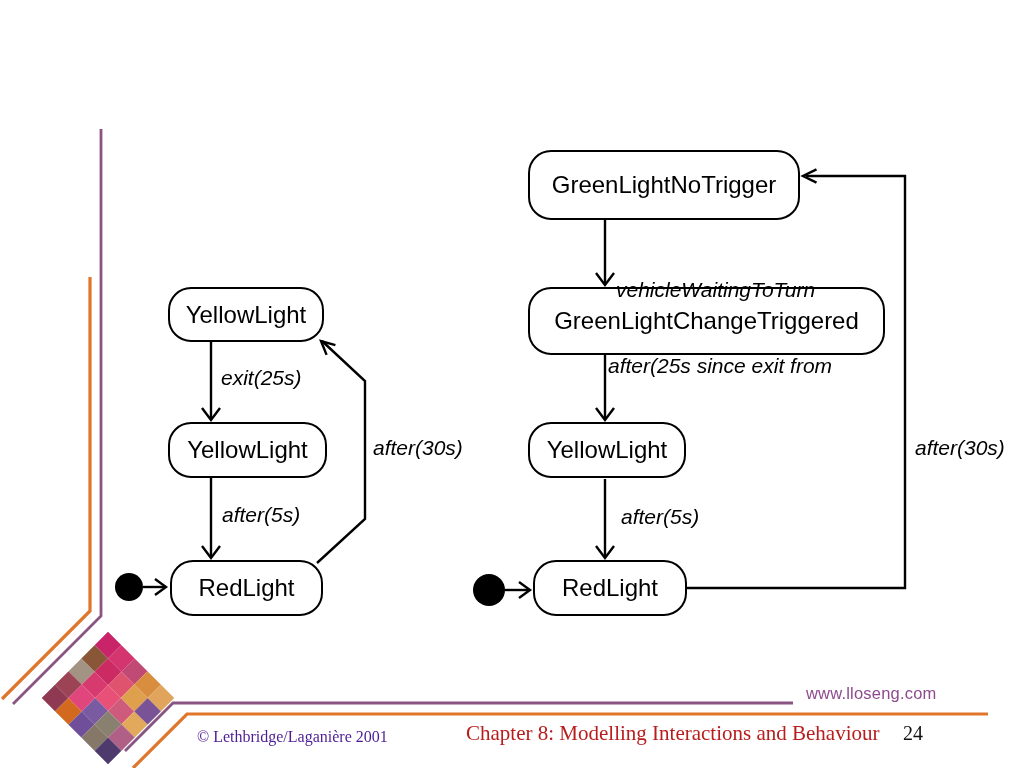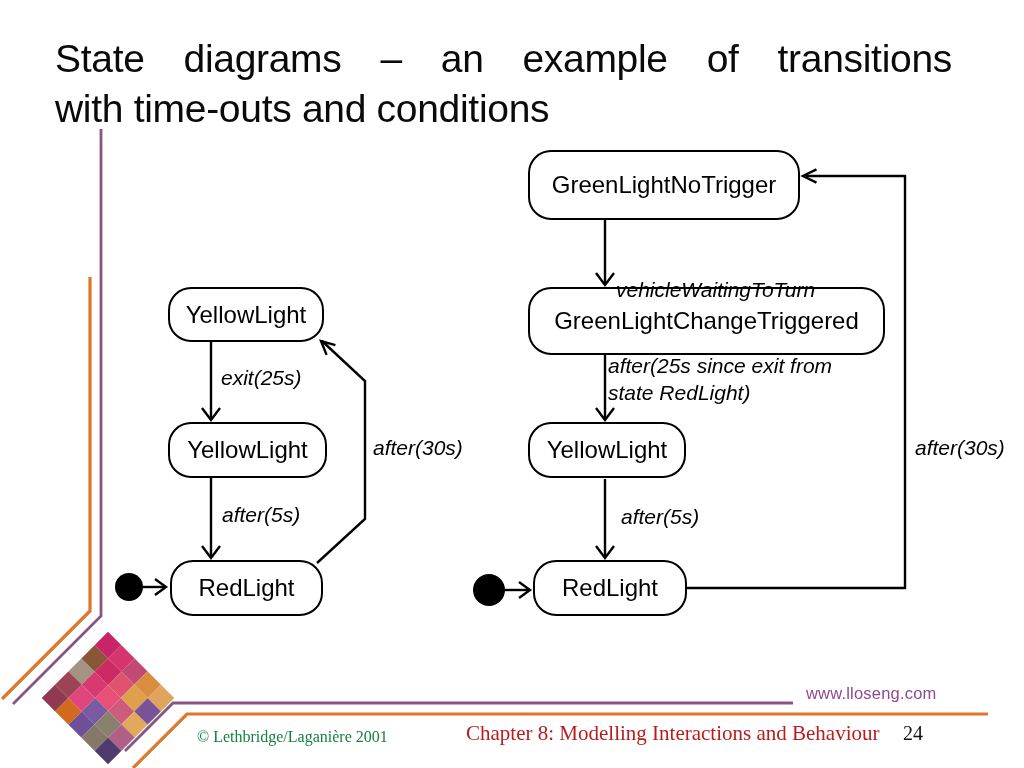--- a/index.html
+++ b/index.html
@@ -33,35 +33,31 @@
   .tl-l-5  {left:222px;top:501px;}
   .tl-l-30 {left:373px;top:434px;}
   .tl-r-veh{left:616px;top:230px;margin-top:46px;}
   .tl-r-25 {left:608px;top:352px;white-space:normal;width:250px;}
   .tl-r-5  {left:621px;top:503px;}
   .tl-r-30 {left:915px;top:434px;}
   
   .website{position:absolute;left:806px;top:684px;font-size:16.5px;font-weight:400;
            color:#8d4a8d;letter-spacing:0.2px;}
   .copyright{position:absolute;left:197px;top:728px;font-family:"Liberation Serif",serif;
-             font-size:16px;color:#15803d;text-align:center;}
+             font-size:16px;color:#4c1d95;text-align:center;}
   .chapter{position:absolute;left:455px;top:721px;font-family:"Liberation Serif",serif;
            font-size:21px;color:#b91c1c;margin-left:11px;}
   .pagenum{position:absolute;left:903px;top:722px;font-family:"Liberation Serif",serif;
            font-size:20px;color:#111;}
 </style>
 </head>
 <body>
 
 <div class="slide">
 
-  <div class="title">
-    <div class="line1">State diagrams – an example of transitions</div>
-    <div class="line2">with time-outs and conditions</div>
-  </div>
 
   <svg class="art" width="1024" height="768" viewBox="0 0 1024 768">
 
     <g fill="none">
       <path d="M101,129 L101,616 L13,704" stroke="#8a5482" stroke-width="2.8"></path>
       <path d="M90,277 L90,611 L2,699" stroke="#e0762b" stroke-width="3.2"></path>
       <path d="M125,751 L173,703 L793,703" stroke="#8a5482" stroke-width="2.8"></path>
       <path d="M133,768 L187,714 L988,714" stroke="#e0762b" stroke-width="3.2"></path>
     </g>
 
@@ -143,21 +139,20 @@
     <span>RedLight</span>
   </div>
 
   <div class="tlabel tl-l-25">exit(25s)</div>
   <div class="tlabel tl-l-5">after(5s)</div>
   <div class="tlabel tl-l-30">after(30s)</div>
 
   <div class="tlabel tl-r-veh">vehicleWaitingToTurn</div>
   <div class="tlabel tl-r-25">
     <div>after(25s since exit from</div>
-    <div>state RedLight)</div>
   </div>
   <div class="tlabel tl-r-5">after(5s)</div>
   <div class="tlabel tl-r-30">after(30s)</div>
 
   <div class="website">www.lloseng.com</div>
   <div class="copyright">© Lethbridge/Laganière 2001</div>
   <div class="chapter">Chapter 8: Modelling Interactions and Behaviour</div>
   <div class="pagenum">24</div>
 
 </div>

